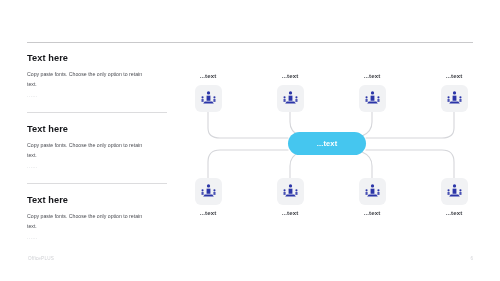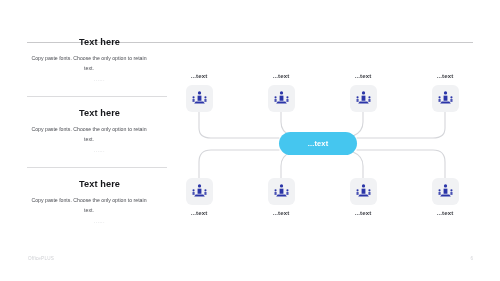--- a/index.html
+++ b/index.html
@@ -27,23 +27,22 @@
     top: 42px;
     width: 446px;
     height: 1px;
     background: #c9c9cb;
   }
 
   
   .left-col {
     position: absolute;
     left: 27px;
-    top: 37px;
+    top: 53px;
     width: 145px;
-    text-align: center;
   }
   .text-block {
     position: relative;
   }
   .block-sep {
     width: 140px;
     height: 1px;
     background: #dcdcde;
     margin: 0 0 11px 0;
   }
@@ -66,21 +65,21 @@
     font-size: 4.4px;
     color: #b9bbc0;
     letter-spacing: 0.6px;
     margin: 5px 0 13px 0;
     line-height: 1;
   }
 
   
   .diagram {
     position: absolute;
-    left: 171px;
+    left: 180px;
     top: 70px;
     width: 312px;
     height: 150px;
   }
   .diagram svg.links {
     position: absolute;
     left: 0;
     top: 0;
     width: 312px;
     height: 150px;

